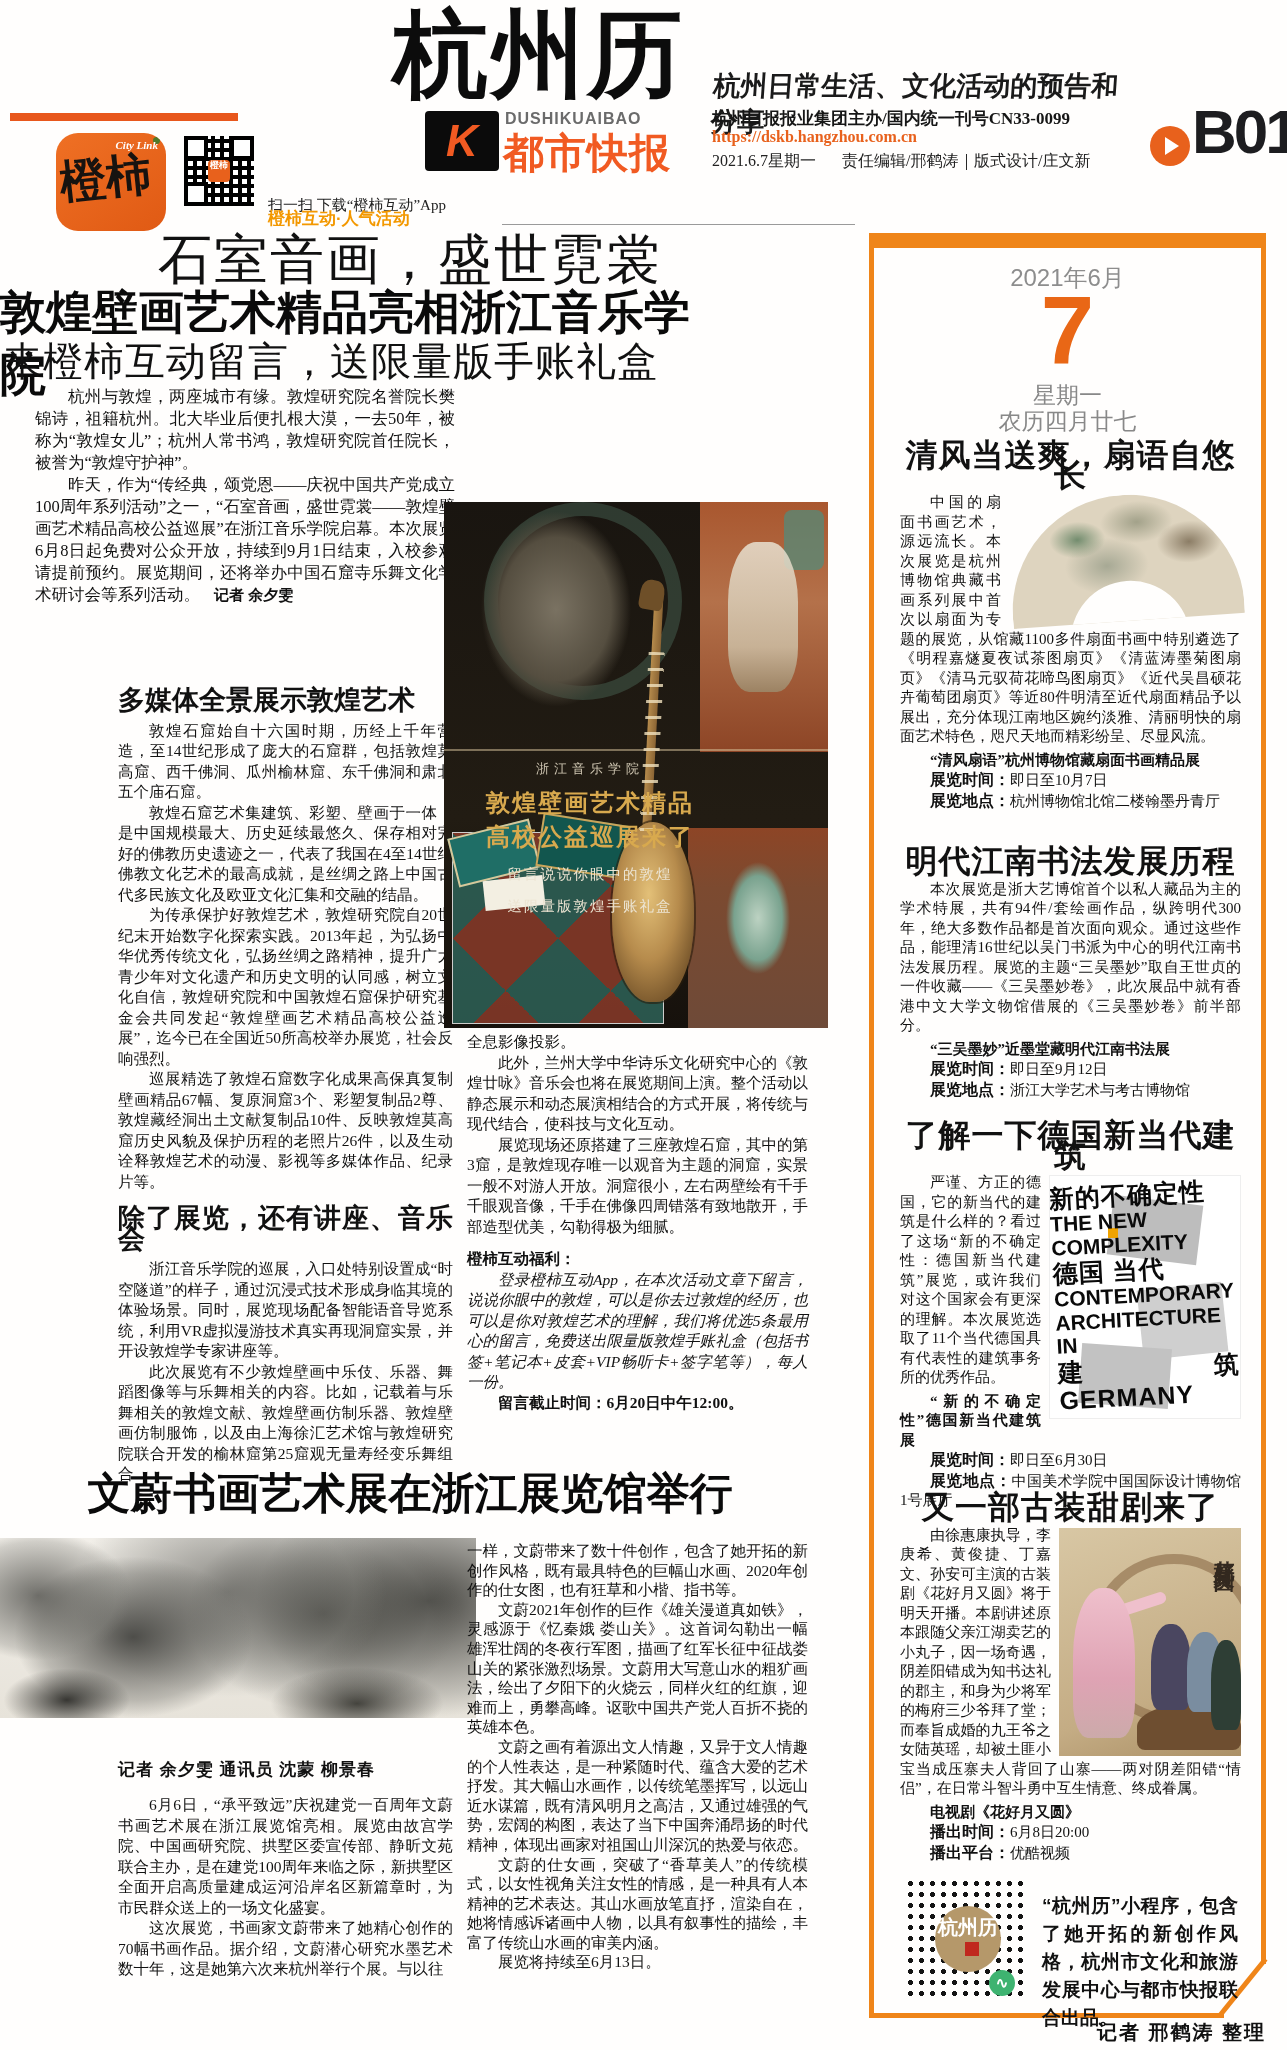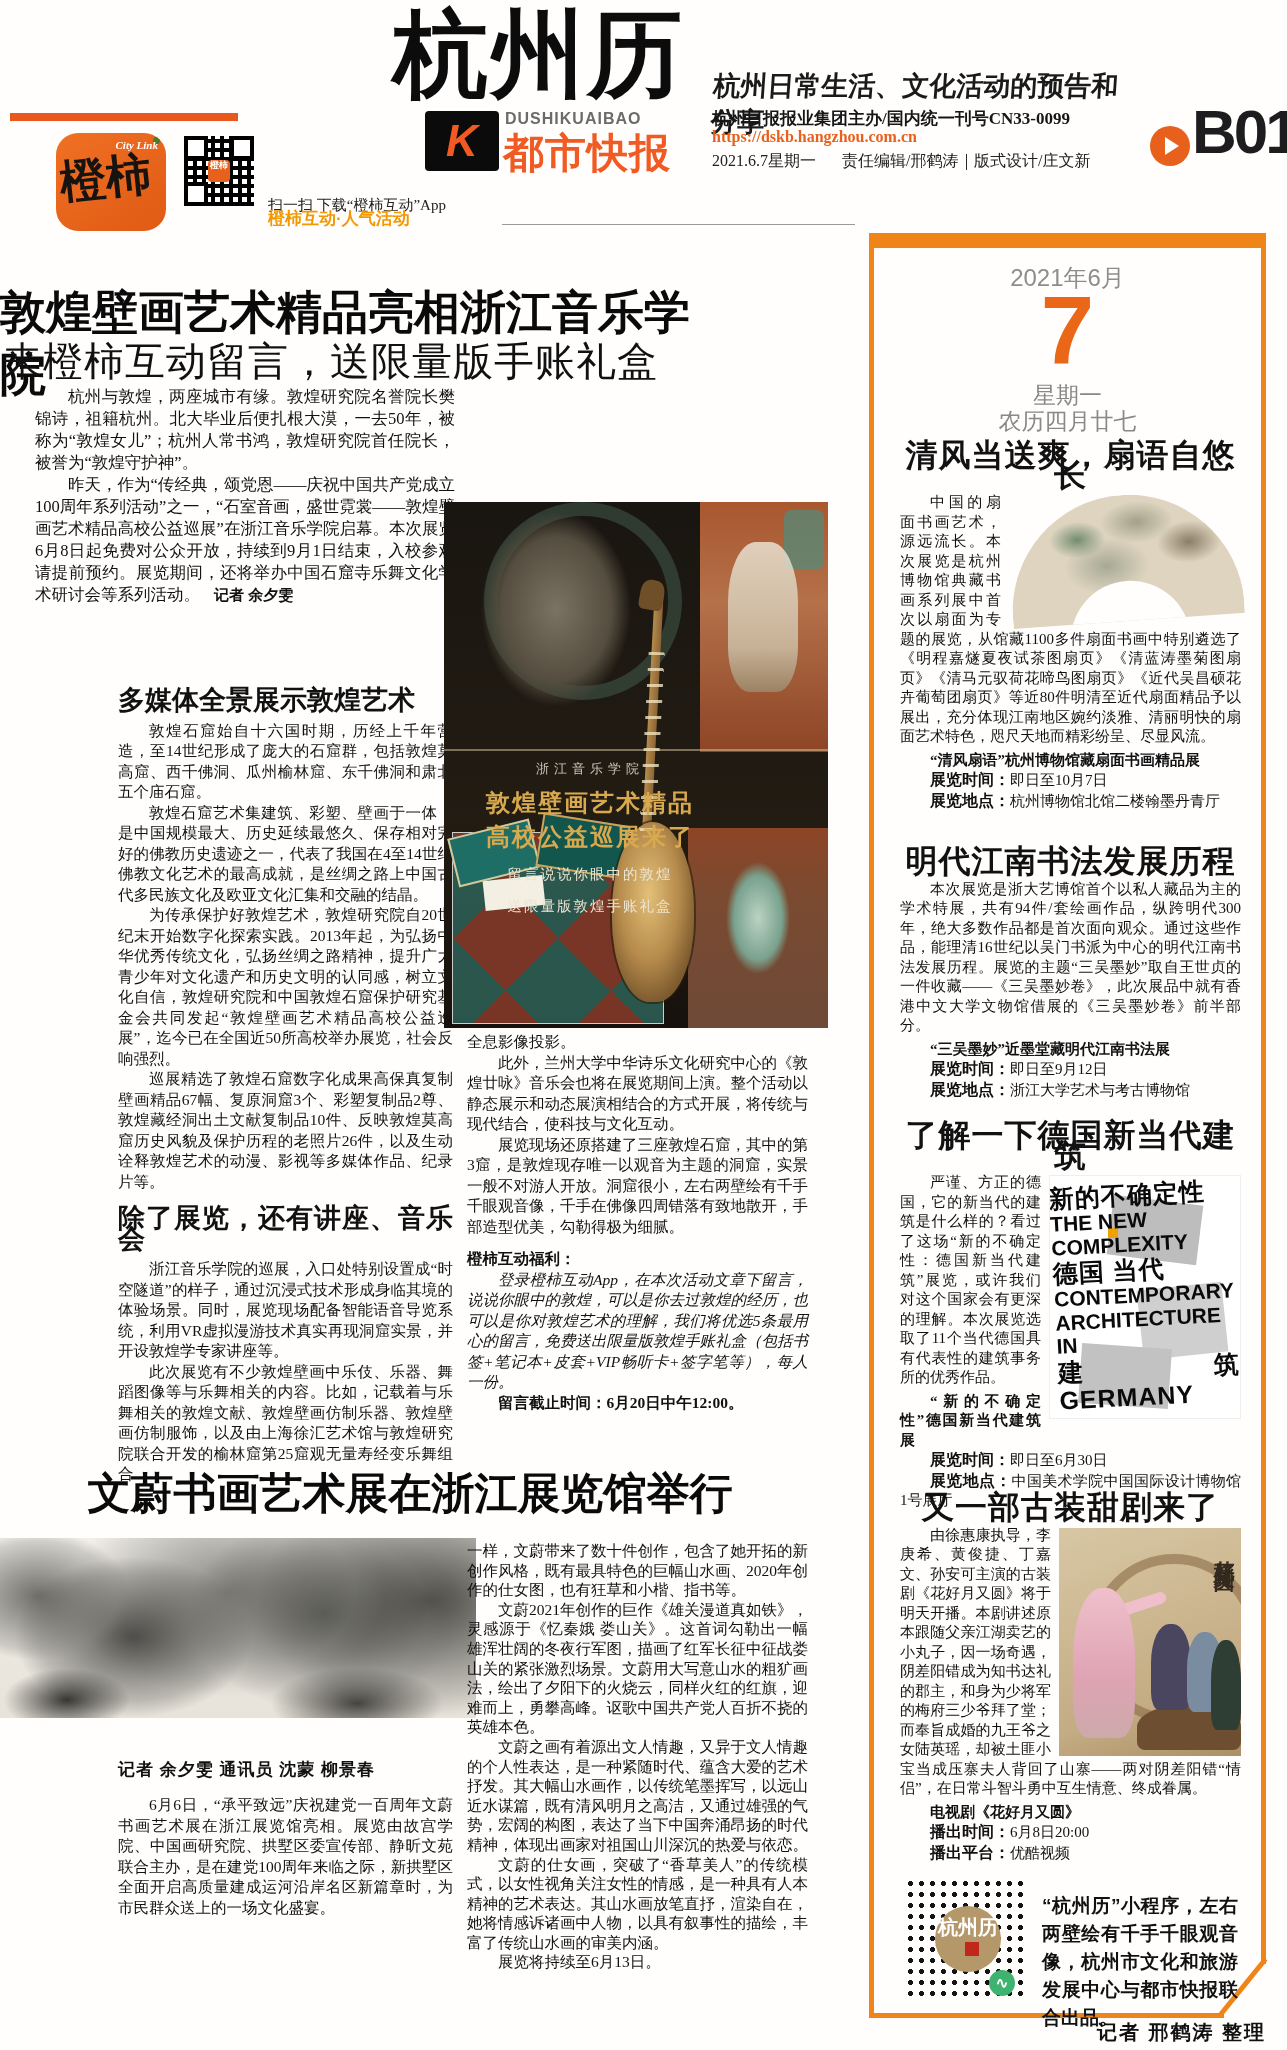--- a/index.html
+++ b/index.html
@@ -191,20 +191,21 @@
   <div class="abs qr1">
     <div class="f tl"></div>
     <div class="f tr"></div>
     <div class="f bl"></div>
     <div class="c">橙柿</div>
   </div>
   <div class="abs scanhint">扫一扫 下载“橙柿互动”App</div>
   <div class="abs interact-label">橙柿互动·人气活动</div>
   <div class="abs thinrule"></div>
 
+  <div class="abs kicker">石室音画，盛世霓裳</div>
   <div class="abs headline1">敦煌壁画艺术精品亮相浙江音乐学院</div>
   <div class="abs subhead">来橙柿互动留言，送限量版手账礼盒</div>
 
   <div class="abs intro">
     <p>杭州与敦煌，两座城市有缘。敦煌研究院名誉院长樊锦诗，祖籍杭州。北大毕业后便扎根大漠，一去50年，被称为“敦煌女儿”；杭州人常书鸿，敦煌研究院首任院长，被誉为“敦煌守护神”。</p>
     <p><span>昨天，作为“传经典，颂党恩——庆祝中国共产党成立100周年系列活动”之一，“石室音画，盛世霓裳——敦煌壁画艺术精品高校公益巡展”在浙江音乐学院启幕。本次展览6月8日起免费对公众开放，持续到9月1日结束，入校参观请提前预约。展览期间，还将举办中国石窟寺乐舞文化学术研讨会等系列活动。</span><b class="byline1">记者 余夕雯</b></p>
   </div>
 
   <div class="abs col col1">
     <h2>多媒体全景展示敦煌艺术</h2>
@@ -251,20 +252,21 @@
     <p class="benefit-body">登录橙柿互动App，在本次活动文章下留言，说说你眼中的敦煌，可以是你去过敦煌的经历，也可以是你对敦煌艺术的理解，我们将优选5条最用心的留言，免费送出限量版敦煌手账礼盒（包括书签+笔记本+皮套+VIP畅听卡+签字笔等），每人一份。</p>
     <p class="benefit-deadline">留言截止时间：6月20日中午12:00。</p>
   </div>
 
   <div class="abs headline2">文蔚书画艺术展在浙江展览馆举行</div>
   <div class="abs painting"></div>
   <div class="abs byline2">记者 余夕雯 通讯员 沈蒙 柳景春</div>
 
   <div class="abs col a2col1">
     <p>6月6日，“承平致远”庆祝建党一百周年文蔚书画艺术展在浙江展览馆亮相。展览由故宫学院、中国画研究院、拱墅区委宣传部、静昕文苑联合主办，是在建党100周年来临之际，新拱墅区全面开启高质量建成运河沿岸名区新篇章时，为市民群众送上的一场文化盛宴。</p>
+    <p>这次展览，书画家文蔚带来了她精心创作的70幅书画作品。据介绍，文蔚潜心研究水墨艺术数十年，这是她第六次来杭州举行个展。与以往</p>
   </div>
   <div class="abs col a2col2">
     <div class="col-inner">
       <p class="noindent">一样，文蔚带来了数十件创作，包含了她开拓的新创作风格，既有最具特色的巨幅山水画、2020年创作的仕女图，也有狂草和小楷、指书等。</p>
       <p>文蔚2021年创作的巨作《雄关漫道真如铁》，灵感源于《忆秦娥 娄山关》。这首词勾勒出一幅雄浑壮阔的冬夜行军图，描画了红军长征中征战娄山关的紧张激烈场景。文蔚用大写意山水的粗犷画法，绘出了夕阳下的火烧云，同样火红的红旗，迎难而上，勇攀高峰。讴歌中国共产党人百折不挠的英雄本色。</p>
       <p>文蔚之画有着源出文人情趣，又异于文人情趣的个人性表达，是一种紧随时代、蕴含大爱的艺术抒发。其大幅山水画作，以传统笔墨挥写，以远山近水谋篇，既有清风明月之高洁，又通过雄强的气势，宏阔的构图，表达了当下中国奔涌昂扬的时代精神，体现出画家对祖国山川深沉的热爱与依恋。</p>
       <p>文蔚的仕女画，突破了“香草美人”的传统模式，以女性视角关注女性的情感，是一种具有人本精神的艺术表达。其山水画放笔直抒，渲染自在，她将情感诉诸画中人物，以具有叙事性的描绘，丰富了传统山水画的审美内涵。</p>
       <p>展览将持续至6月13日。</p>
     </div>
   </div>
@@ -345,17 +347,17 @@
       <p class="sb-evl"><b>播出时间：</b><span>6月8日20:00</span></p>
       <p class="sb-evl"><b>播出平台：</b><span>优酷视频</span></p>
     </div>
   </div>
 
   <div class="qr2">
     <div class="logo">杭州历</div>
     <div class="red"></div>
     <div class="green">∿</div>
   </div>
-  <div class="abs mini-note">“杭州历”小程序，左右两壁绘有千手千眼观音像，杭州市文化和旅游发展中心与都市快报联合出品。</div>
+  <div class="abs mini-note">“杭州历”小程序，包含了她开拓的新创作风格，杭州市文化和旅游发展中心与都市快报联合出品。</div>
 
   <div class="abs credit">记者 邢鹤涛 整理</div>
 
 </div>
 
 </body></html>

